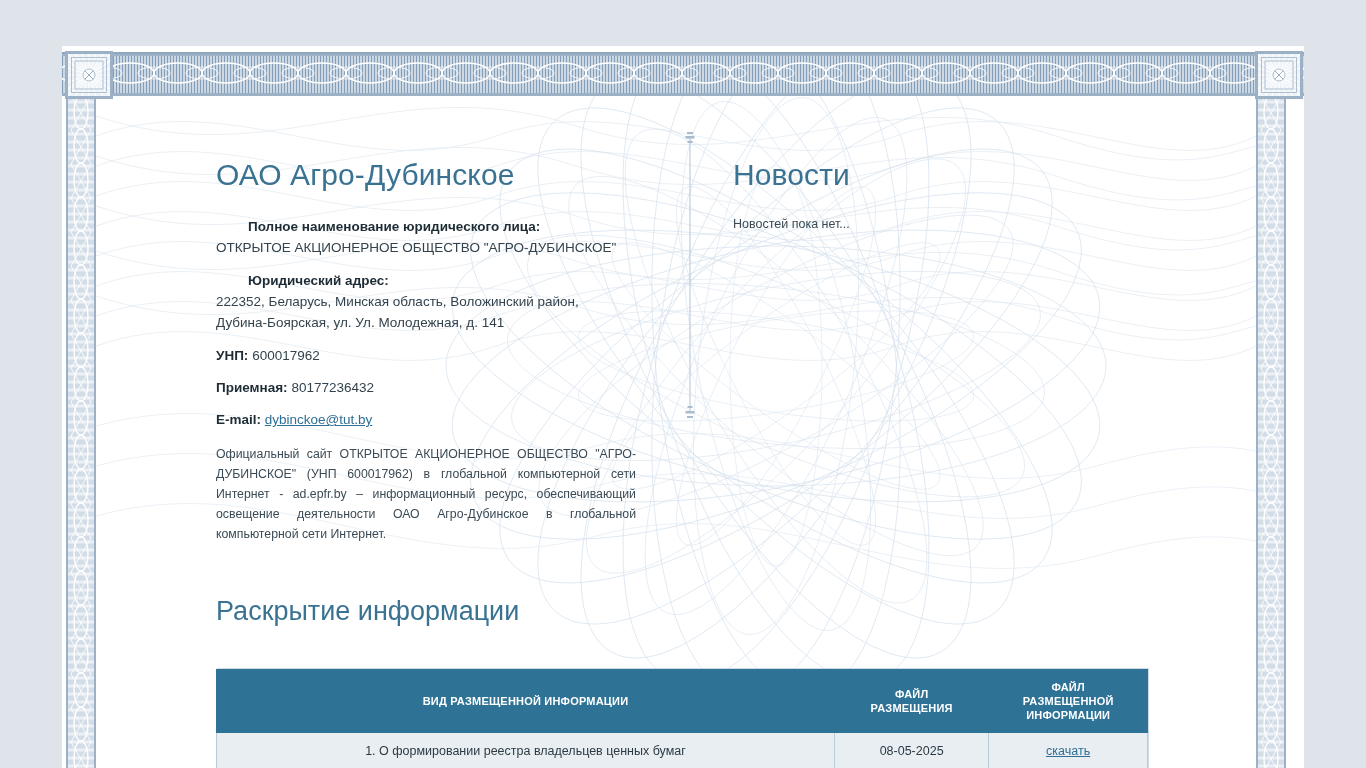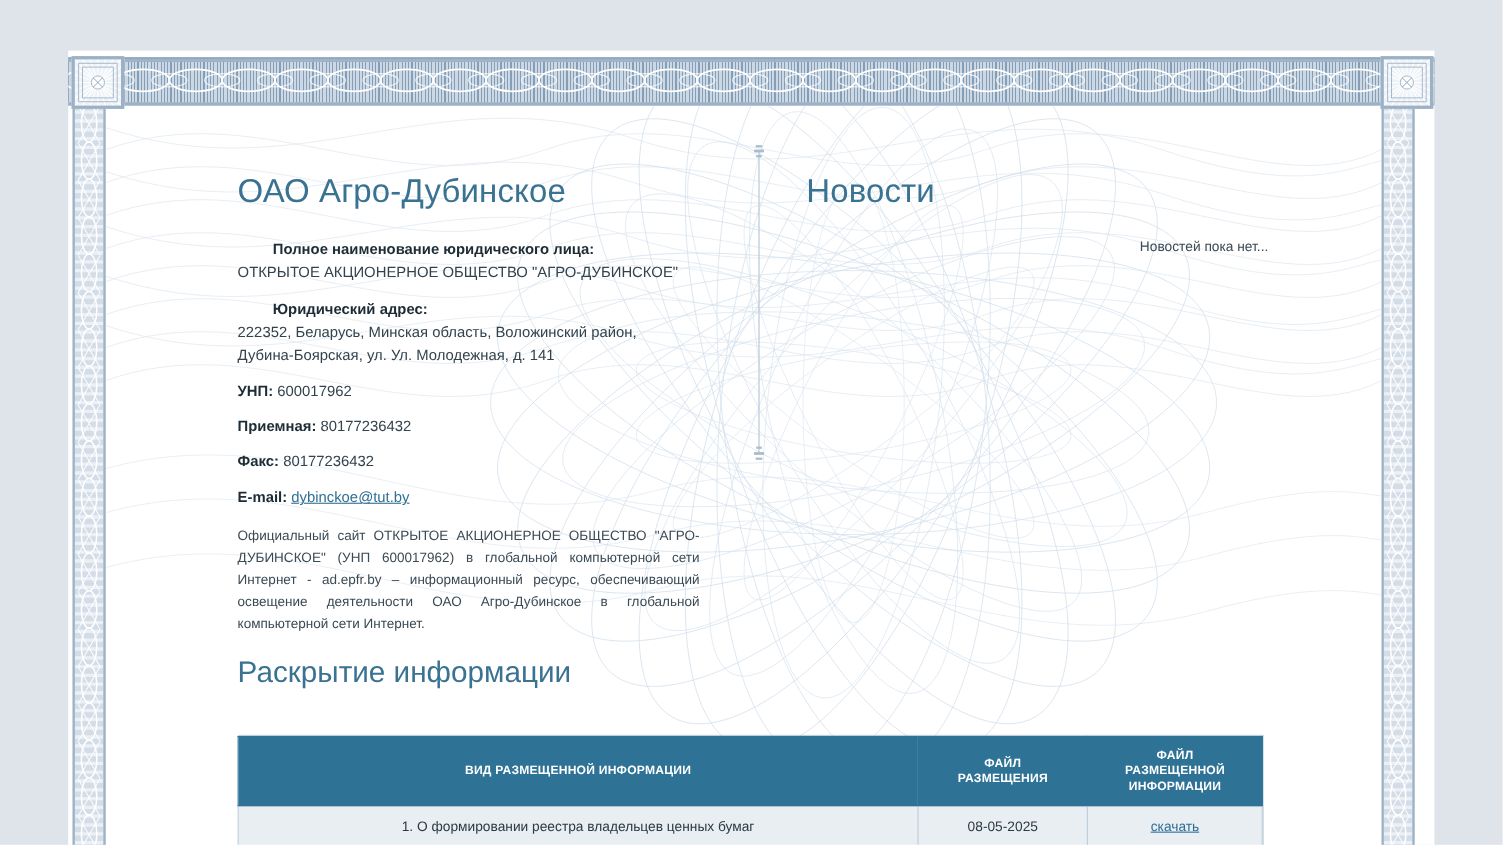--- a/index.html
+++ b/index.html
@@ -92,21 +92,21 @@
 
   a.mail{color:#2f6f95;text-decoration:underline;}
 
   .about{
     margin-top:14px;
     font-size:12.3px;line-height:1.63;color:#3b4a54;
     text-align:justify;width:420px;
   }
 
   .news-empty{
-    margin-top:26px;font-size:12.5px;color:#3b4a54;text-align:right;
+    margin-top:26px;font-size:12.5px;color:#3b4a54;
   }
 
   
   .divider{
     position:absolute;left:587px;top:34px;width:14px;height:290px;
   }
 
   
   h2.section{
     position:absolute;left:120px;top:500px;
@@ -230,24 +230,20 @@
         <p class="field">
           <b>УНП:</b>
           <span class="val">600017962</span>
         </p>
 
         <p class="field">
           <b>Приемная:</b>
           <span class="val">80177236432</span>
         </p>
 
-        <p class="field">
-          <b>Факс:</b>
-          <span class="val">80177236432</span>
-        </p>
 
         <p class="field">
           <b>E-mail:</b>
           <a class="mail" href="#">dybinckoe@tut.by</a>
         </p>
 
         <p class="about">Официальный сайт ОТКРЫТОЕ АКЦИОНЕРНОЕ ОБЩЕСТВО "АГРО-ДУБИНСКОЕ" (УНП 600017962) в глобальной компьютерной сети Интернет - ad.epfr.by – информационный ресурс, обеспечивающий освещение деятельности ОАО Агро-Дубинское в глобальной компьютерной сети Интернет.</p>
       </div>
 
       <svg class="divider" viewBox="0 0 14 290">

